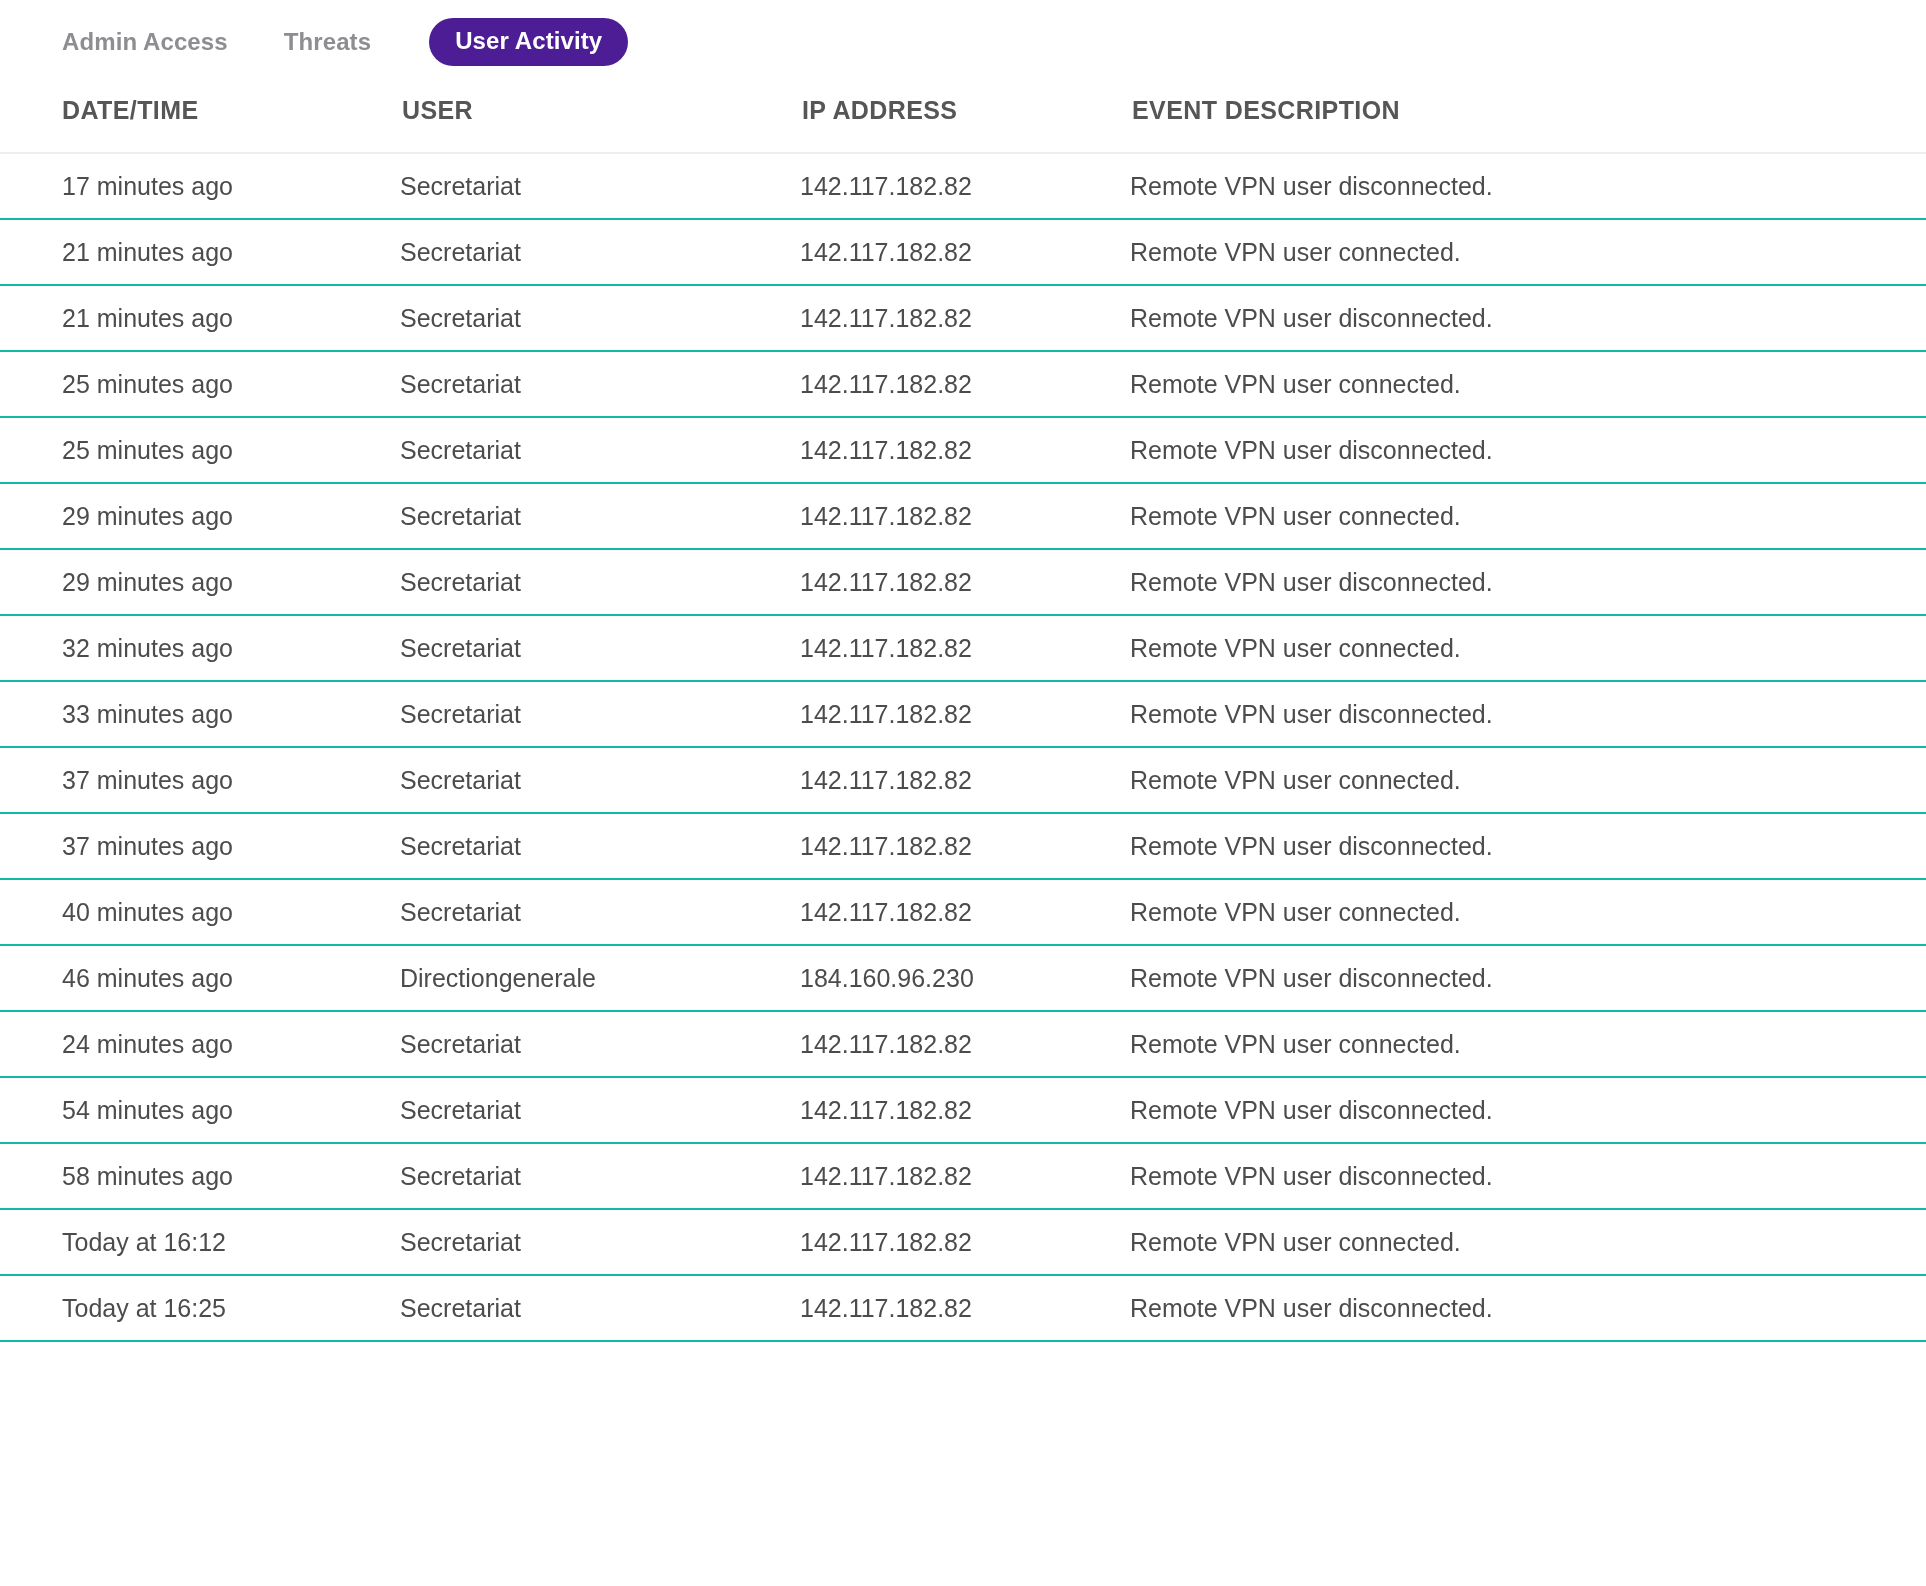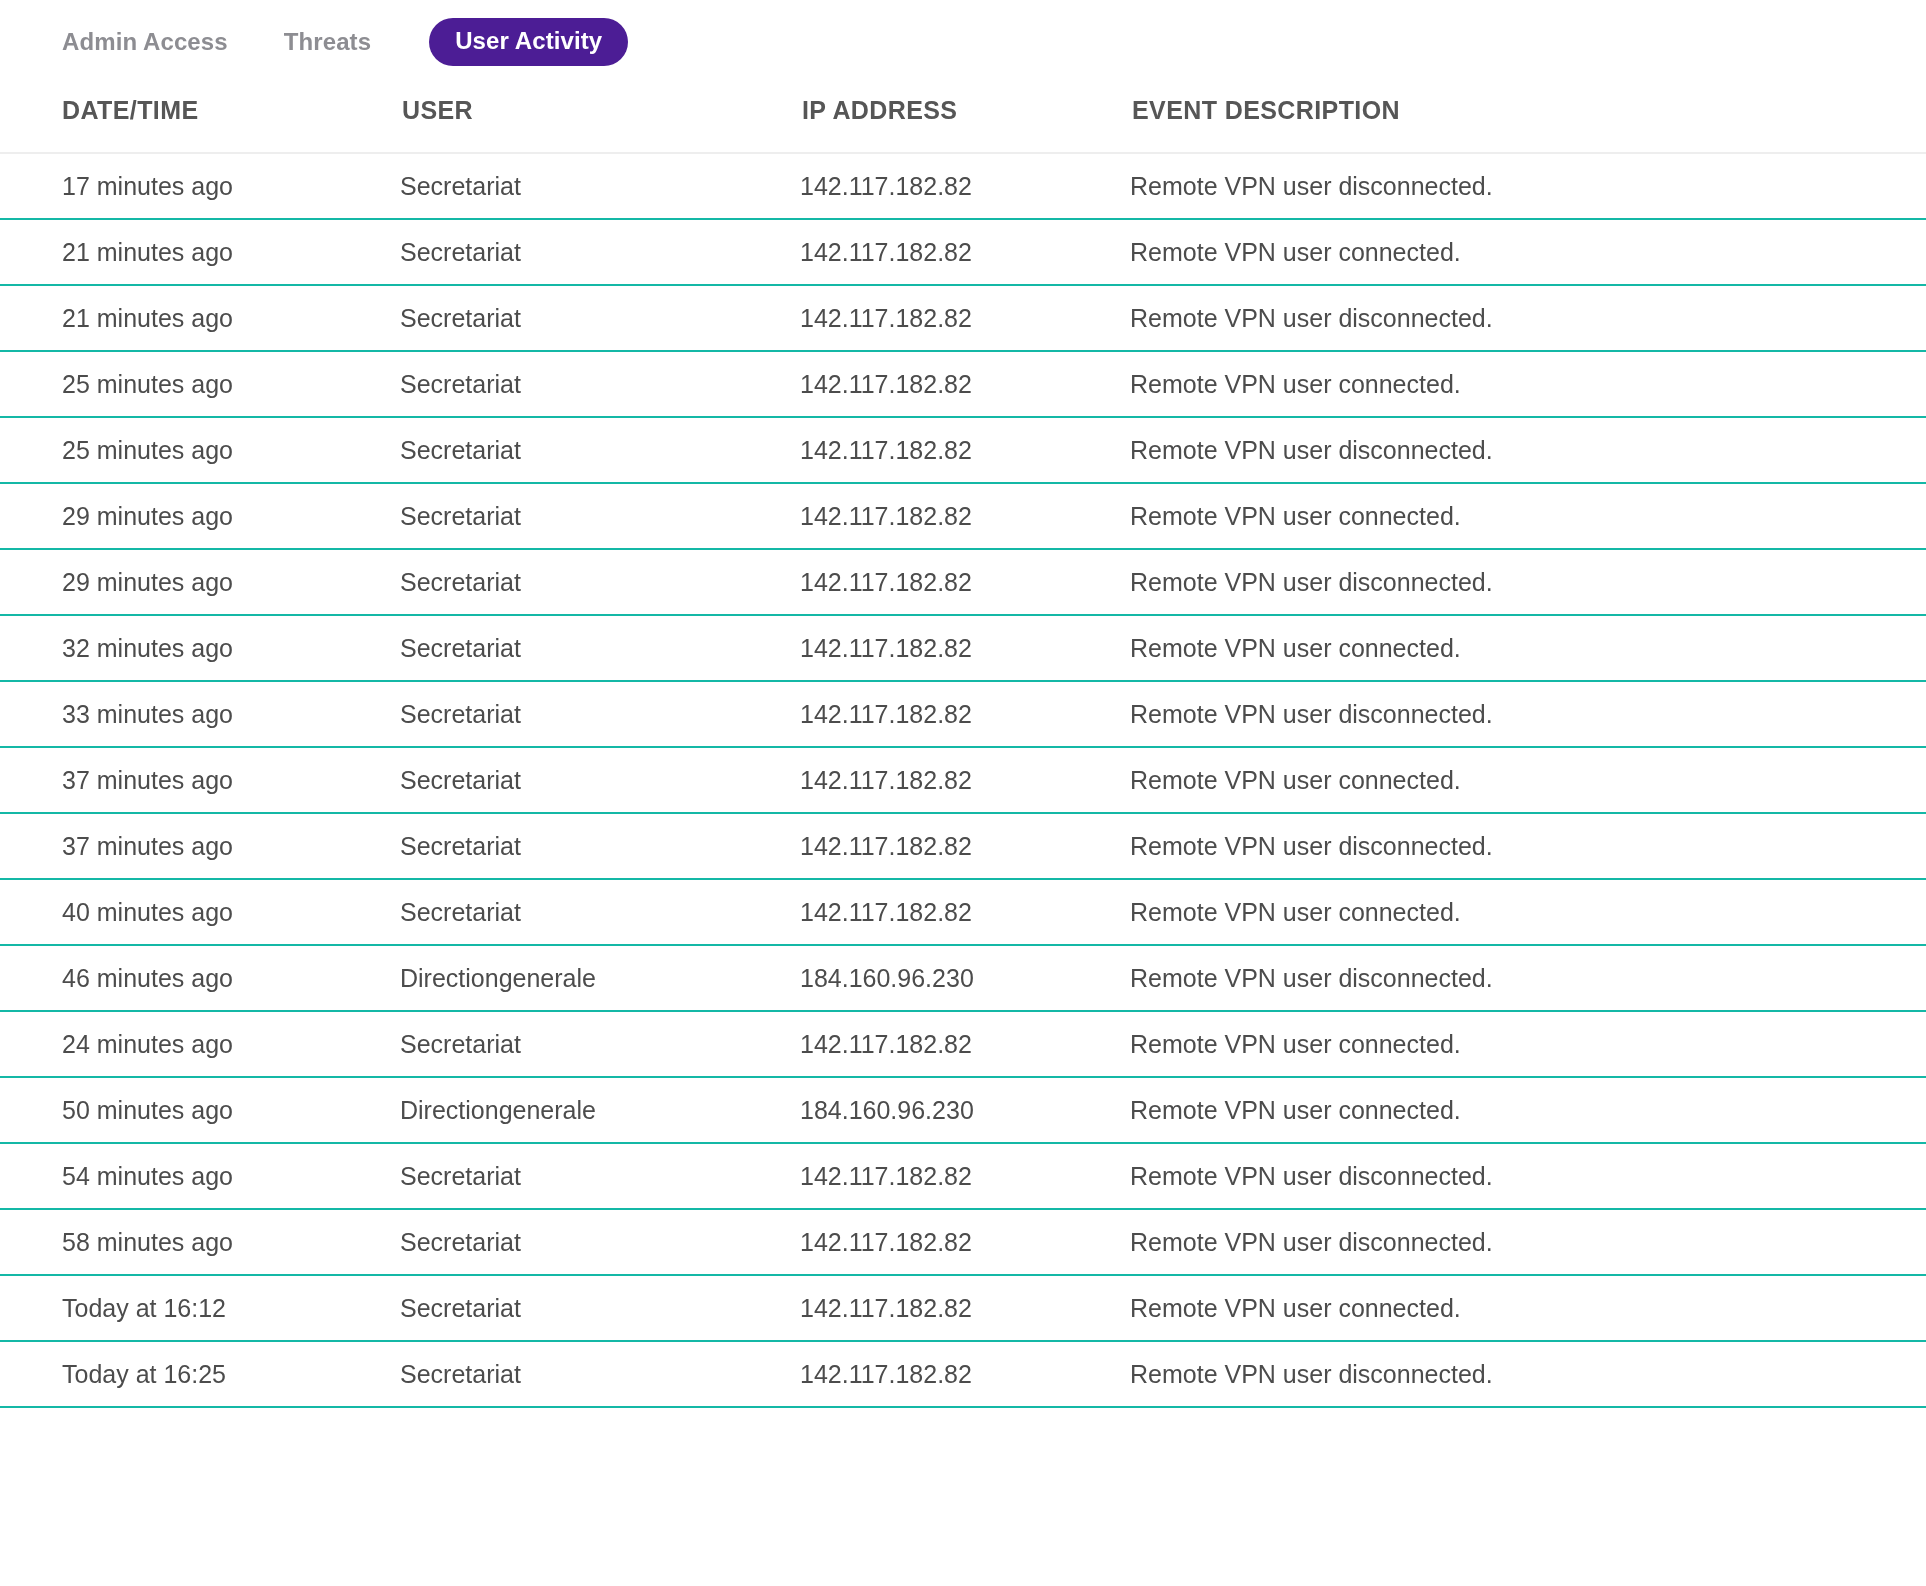--- a/index.html
+++ b/index.html
@@ -198,26 +198,20 @@
           <td>184.160.96.230</td>
           <td>Remote VPN user disconnected.</td>
         </tr>
         <tr>
           <td class="pad-l">24 minutes ago</td>
           <td>Secretariat</td>
           <td>142.117.182.82</td>
           <td>Remote VPN user connected.</td>
         </tr>
         <tr>
-          <td class="pad-l">50 minutes ago</td>
-          <td>Directiongenerale</td>
-          <td>184.160.96.230</td>
-          <td>Remote VPN user connected.</td>
-        </tr>
-        <tr>
           <td class="pad-l">54 minutes ago</td>
           <td>Secretariat</td>
           <td>142.117.182.82</td>
           <td>Remote VPN user disconnected.</td>
         </tr>
         <tr>
           <td class="pad-l">58 minutes ago</td>
           <td>Secretariat</td>
           <td>142.117.182.82</td>
           <td>Remote VPN user disconnected.</td>

